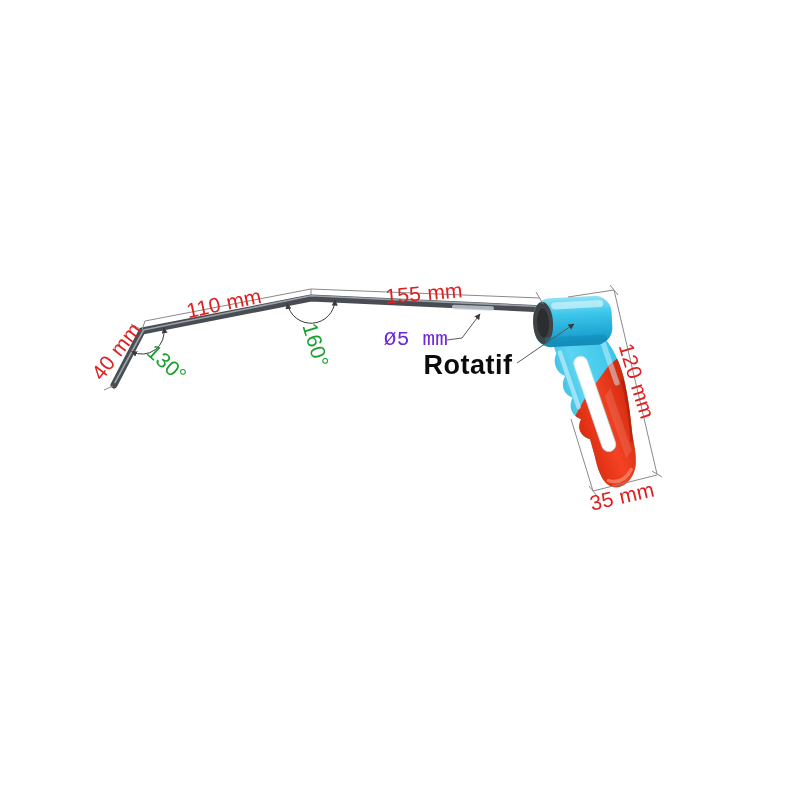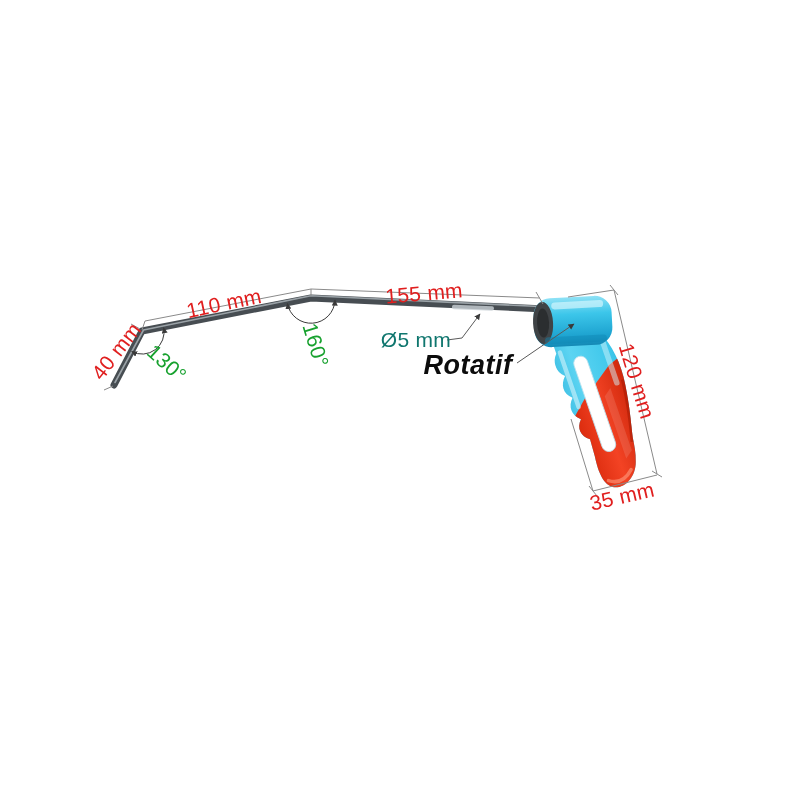--- a/index.html
+++ b/index.html
@@ -15,22 +15,22 @@
     position:absolute;
     transform:translate(-50%,-50%) rotate(var(--r,0deg));
     font-size:21px;
     line-height:1;
     white-space:nowrap;
     letter-spacing:0.3px;
     user-select:none;
   }
   .lbl.red{color:#e01f1f;}
   .lbl.green{color:#17a12e;}
-  .lbl.blue{color:#0f766e;}
-  .lbl.black-bold{color:#0c0c0c;font-weight:700;font-size:27px;letter-spacing:0.5px;font-style:italic;}
+  .lbl.blue{color:#6d28d9;font-family:Liberation Mono, monospace;}
+  .lbl.black-bold{color:#0c0c0c;font-weight:700;font-size:27px;letter-spacing:0.5px;}
 </style>
 </head>
 <body>
 
 <div id="stage">
 
   <svg id="tool-svg" width="800" height="800" viewBox="0 0 800 800">
     <defs>
       <marker id="arr" markerWidth="7" markerHeight="7" refX="5.5" refY="3" orient="auto">
         <path d="M0,0 L6,3 L0,6 Z" fill="#3a3a3a"></path>

